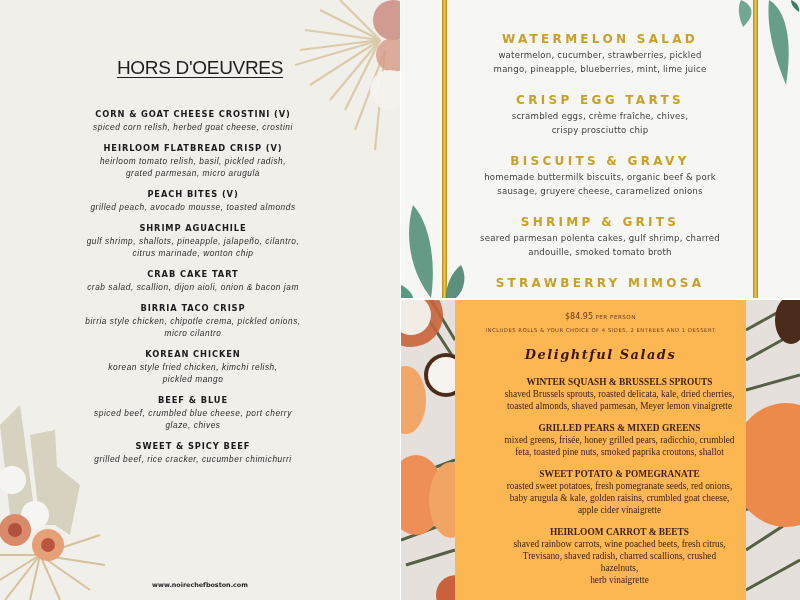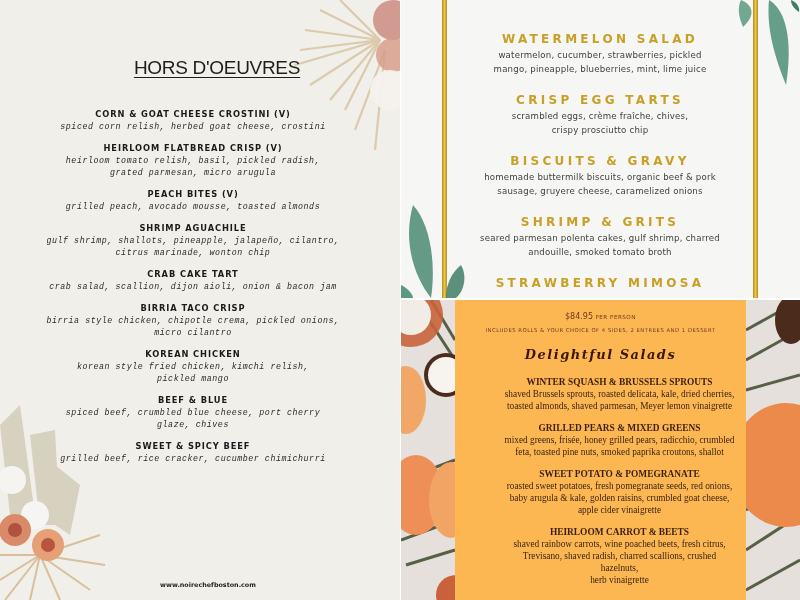--- a/index.html
+++ b/index.html
@@ -7,35 +7,35 @@
   body { position: relative; font-family: "Liberation Sans", sans-serif; }
 
   
   .panel-left {
     position: absolute; left: 0; top: 0; width: 400px; height: 600px;
     background: #f1efe9; overflow: hidden;
   }
   .hd-title {
     position: absolute; left: 0; width: 400px; top: 57px;
     text-align: center; font-family: "Liberation Sans", sans-serif;
-    font-size: 19px; letter-spacing: -0.3px; color: #1e1e1e; margin-left: 17px;
+    font-size: 19px; letter-spacing: -0.3px; color: #1e1e1e;
   }
   .hd-title span { text-decoration: underline; text-underline-offset: 3px; text-decoration-thickness: 1px; }
   .hd-list { position: absolute; left: 0; width: 386px; top: 108px; text-align: center; }
   .hd-item { margin-bottom: 9px; }
   .hd-name {
     font-family: "DejaVu Sans", sans-serif; font-weight: bold; font-size: 8.3px;
     letter-spacing: 0.9px; color: #1b1b1b; line-height: 13px;
   }
   .hd-desc {
-    font-family: Liberation Mono, monospace; font-style: italic; font-size: 8.3px;
+    font-family: Liberation Sans, sans-serif; font-style: italic; font-size: 8.3px;
     letter-spacing: 0.55px; color: #2a2a2a; line-height: 12px;
   }
   .hd-footer {
-    position: absolute; left: 8px; width: 400px; top: 581px; text-align: center;
+    position: absolute; left: 0; width: 400px; top: 581px; text-align: center;
     font-family: "DejaVu Sans", sans-serif; font-weight: bold; font-size: 6.4px; color: #1c1c1c;
   }
 
   
   .panel-tr {
     position: absolute; left: 401px; top: 0; width: 399px; height: 298px;
     background: #f6f6f4; overflow: hidden;
   }
   .gold-line { position: absolute; top: 0; width: 5px; height: 298px;
     background: linear-gradient(90deg, #b88b1c, #e9c34a 50%, #b88b1c); }

